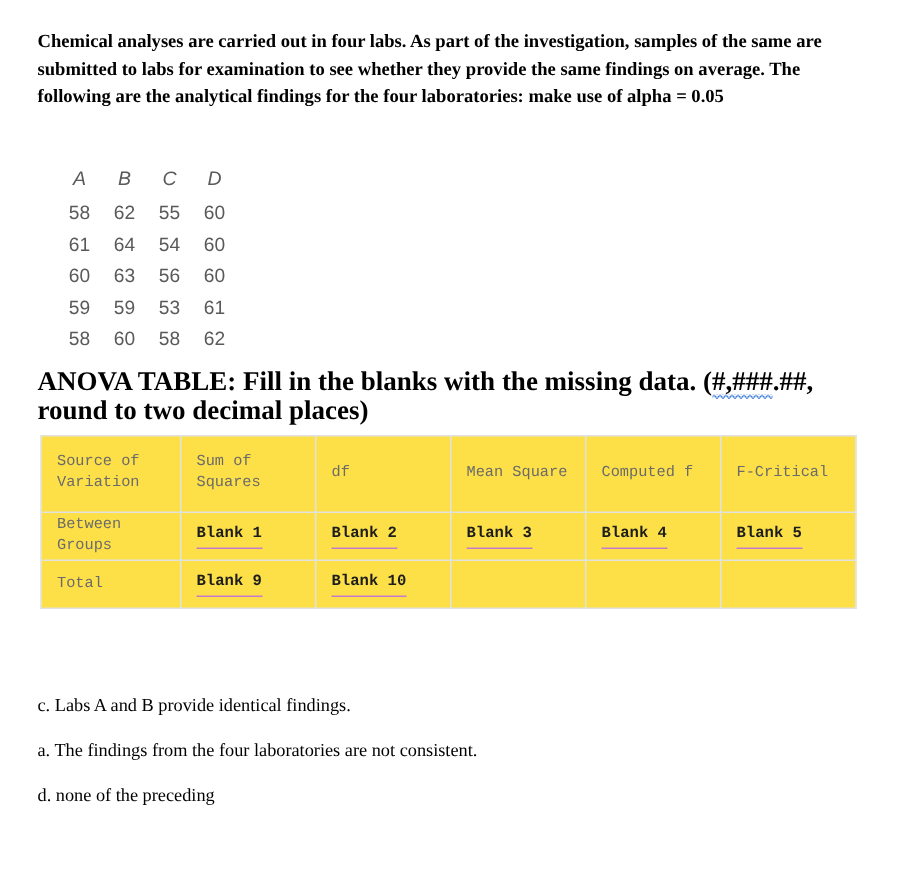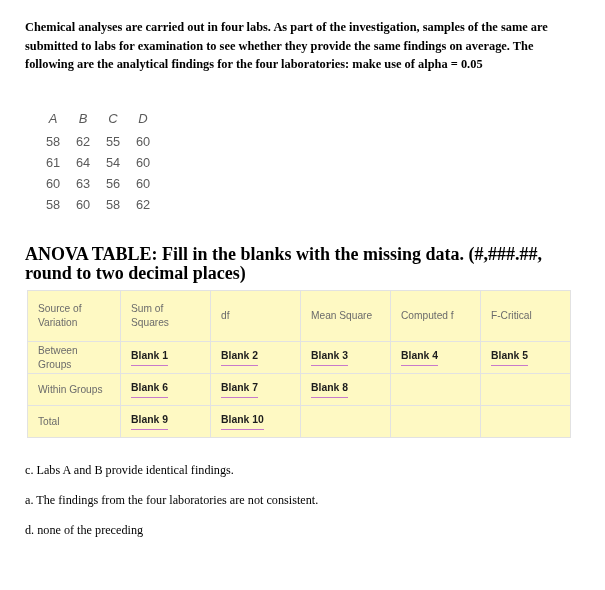--- a/index.html
+++ b/index.html
@@ -84,22 +84,22 @@
   }
 
   
   #anova-table {
     position: absolute;
     left: 27px;
     top: 290px;
     width: 543px;
     border-collapse: collapse;
     table-layout: fixed;
-    font-family: Liberation Sans, sans-serif;
-    background: #fef9c3;
+    font-family: Liberation Mono, monospace;
+    background: #fde047;
   }
   #anova-table td {
     border: 1px solid #e2e2e2;
     padding: 0 10px;
     vertical-align: middle;
     font-size: 10.2px;
     color: #6b6b6b;
     font-weight: normal;
     line-height: 14px;
   }
@@ -168,20 +168,26 @@
         <td>61</td>
         <td>64</td>
         <td>54</td>
         <td>60</td>
       </tr>
       <tr class="matrix-row">
         <td>60</td>
         <td>63</td>
         <td>56</td>
         <td>60</td>
+      </tr>
+      <tr class="matrix-row">
+        <td>59</td>
+        <td>59</td>
+        <td>53</td>
+        <td>61</td>
       </tr>
       <tr class="matrix-row">
         <td>58</td>
         <td>60</td>
         <td>58</td>
         <td>62</td>
       </tr>
     </tbody>
   </table>
 
@@ -220,34 +226,20 @@
           <span class="blank">Blank 3</span>
         </td>
         <td>
           <span class="blank">Blank 4</span>
         </td>
         <td>
           <span class="blank">Blank 5</span>
         </td>
       </tr>
 
-      <tr class="data-row">
-        <td>Within Groups</td>
-        <td>
-          <span class="blank">Blank 6</span>
-        </td>
-        <td>
-          <span class="blank">Blank 7</span>
-        </td>
-        <td>
-          <span class="blank">Blank 8</span>
-        </td>
-        <td></td>
-        <td></td>
-      </tr>
 
       <tr class="data-row">
         <td>Total</td>
         <td>
           <span class="blank">Blank 9</span>
         </td>
         <td>
           <span class="blank">Blank 10</span>
         </td>
         <td></td>

